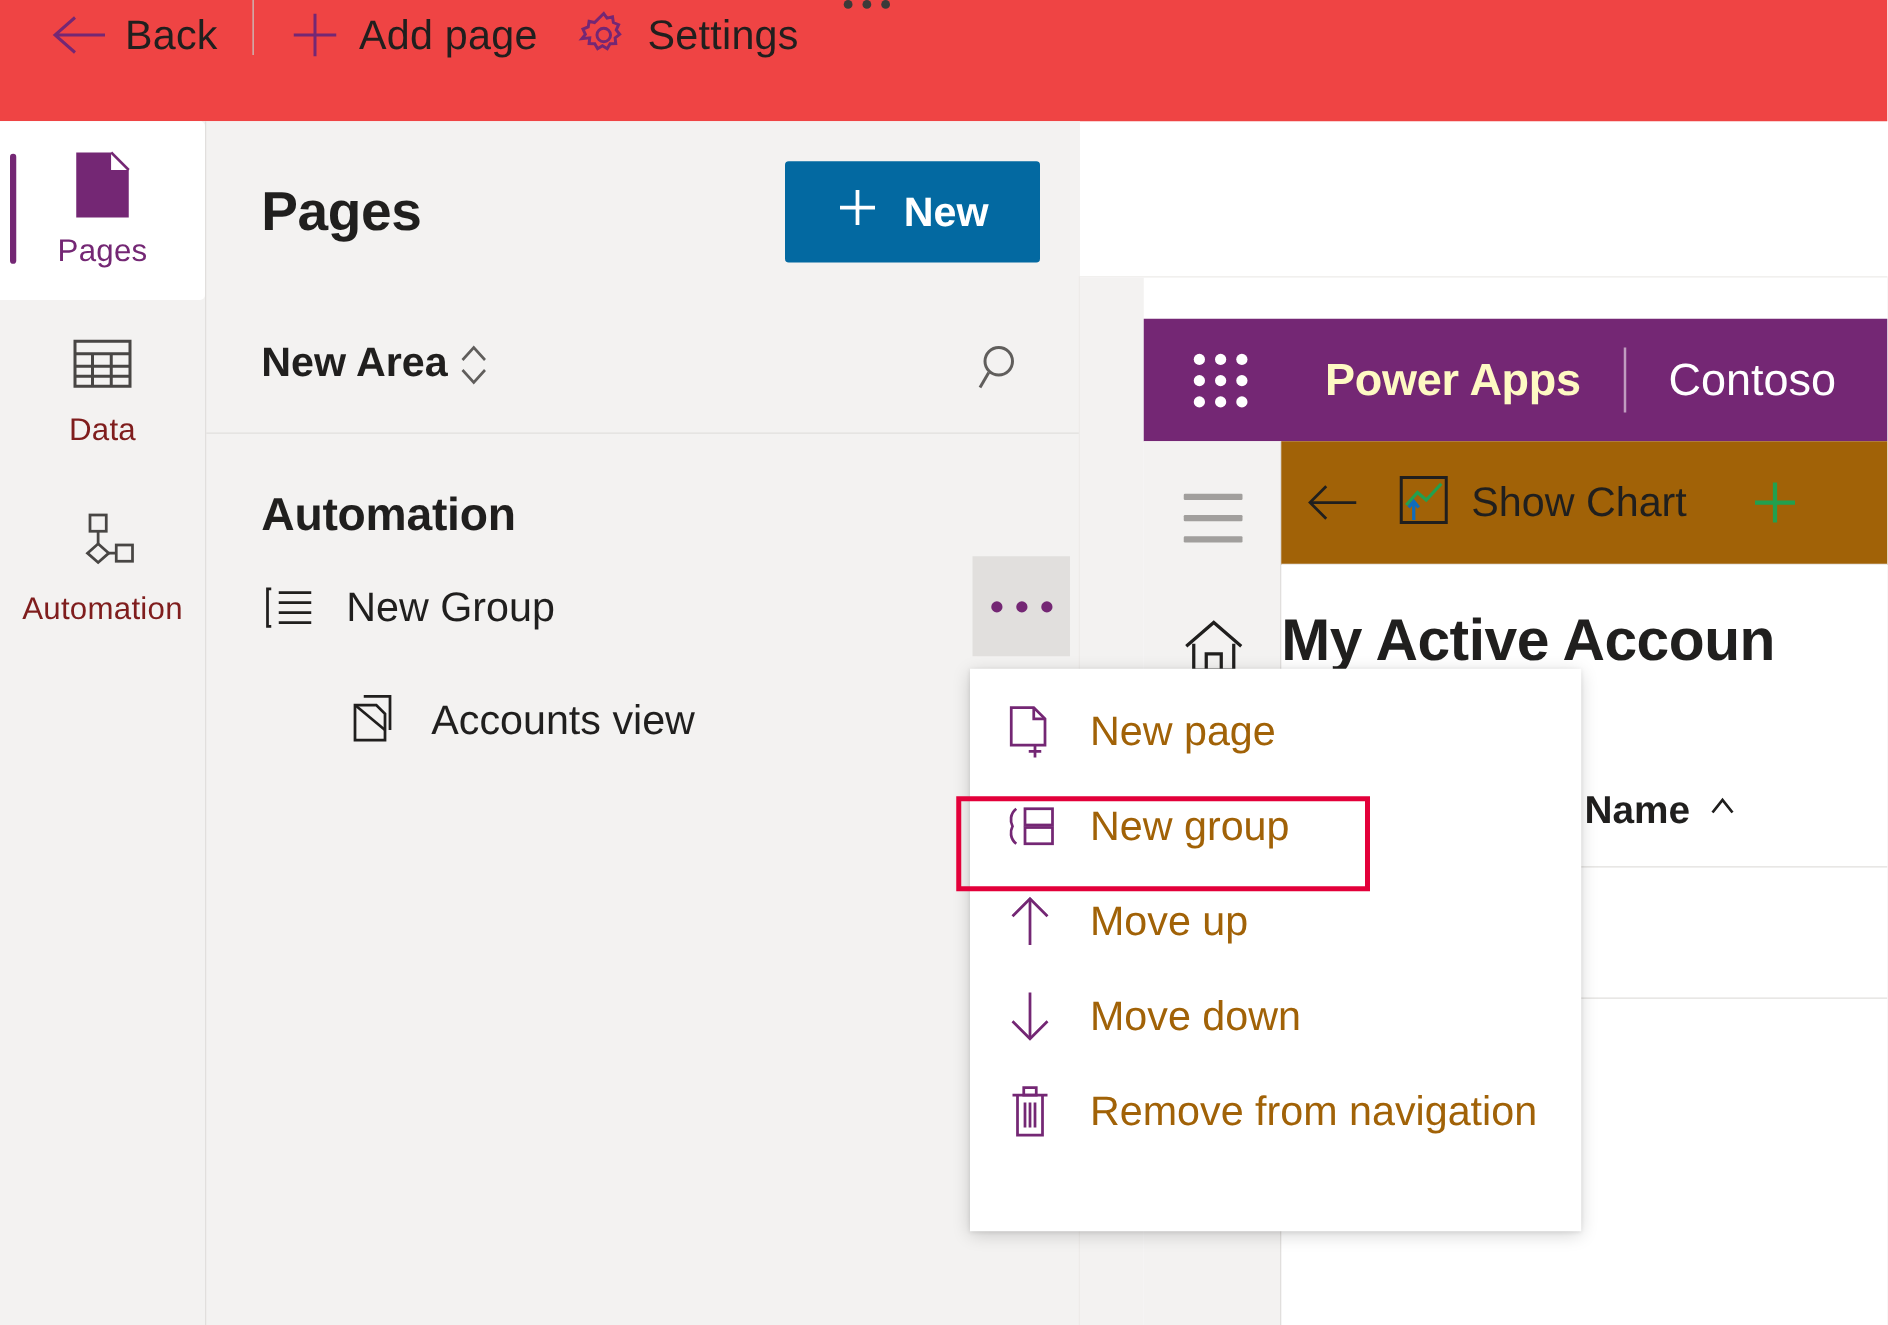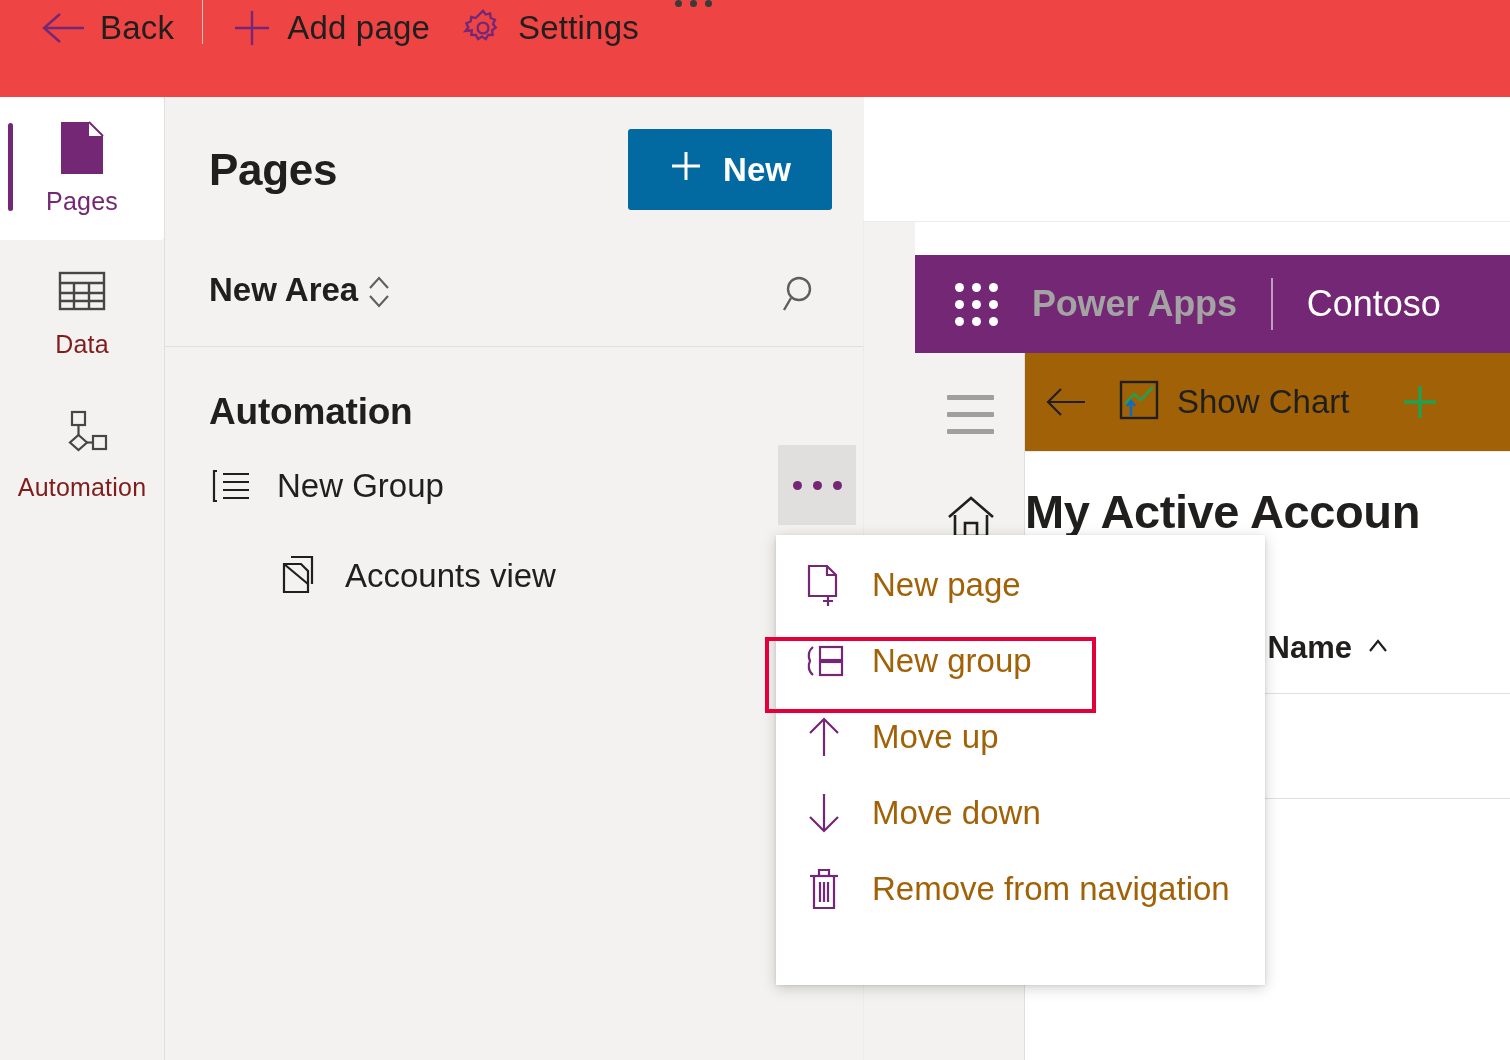--- a/index.html
+++ b/index.html
@@ -99,21 +99,21 @@
   }
   .pv-rail-strip {
     position: absolute; left: 0; top: 0; width: 51px; height: 838px; background: #f3f2f1;
   }
   .pv-header {
     position: absolute; left: 51px; top: 33px; width: 595px; height: 98px;
     background: #742774; display: flex; align-items: center; padding-left: 40px; gap: 34px;
   }
   .waffle { display: grid; grid-template-columns: repeat(3, 9px); gap: 8px; cursor: pointer; }
   .waffle i { width: 9px; height: 9px; border-radius: 50%; background: #fff; display: block; }
-  .pv-brand { font-size: 36px; font-weight: 700; color: #a3a3a3; letter-spacing: -.2px; }
+  .pv-brand { font-size: 36px; font-weight: 700; color: #fef9c3; letter-spacing: -.2px; margin-left: 28px; }
   .pv-divider { width: 2px; height: 52px; background: rgba(255,255,255,.55); }
   .pv-org { font-size: 36px; color: #fff; font-weight: 400; }
 
   .pv-navrail {
     position: absolute; left: 51px; top: 131px; width: 110px; height: 707px;
     background: #f3f2f1; border-right: 1px solid #e1dfdd;
   }
   .pv-hamburger { position: absolute; left: 32px; top: 42px; cursor: pointer; }
   .pv-hamburger i { display: block; width: 47px; height: 5px; background: #a19f9d; margin-bottom: 12px; border-radius: 1px; }
   .pv-home { position: absolute; left: 30px; top: 140px; cursor: pointer; }

